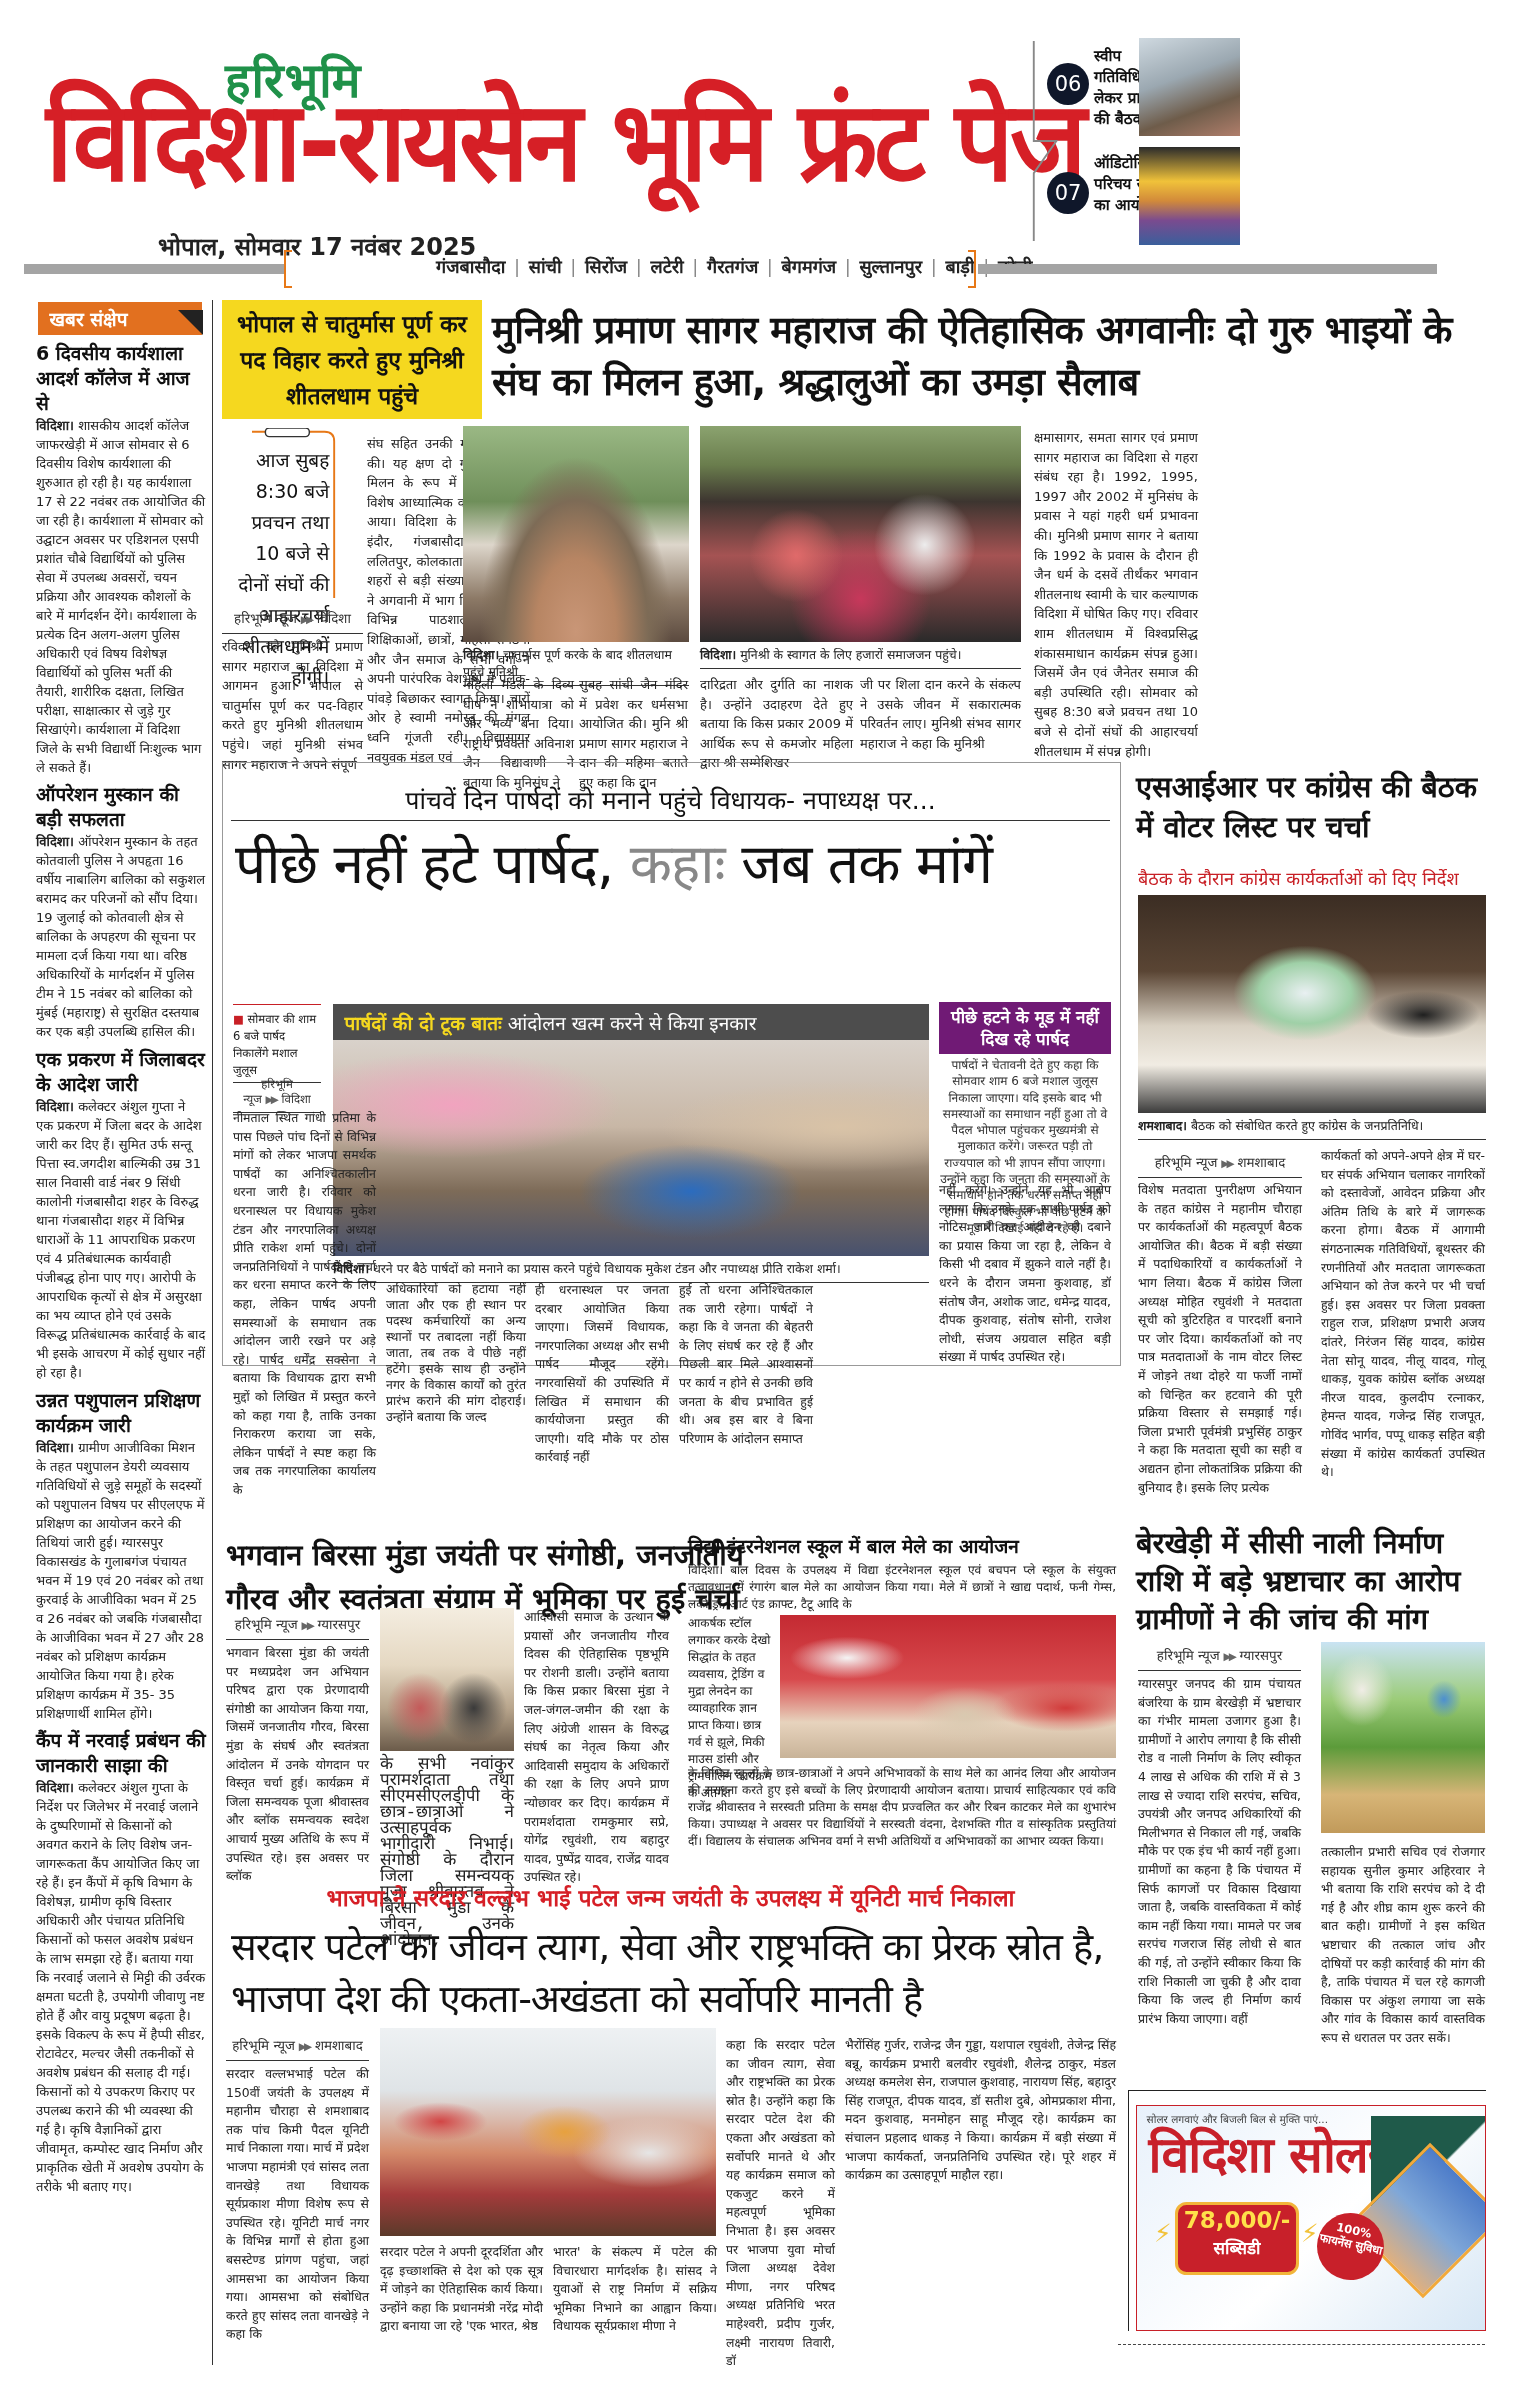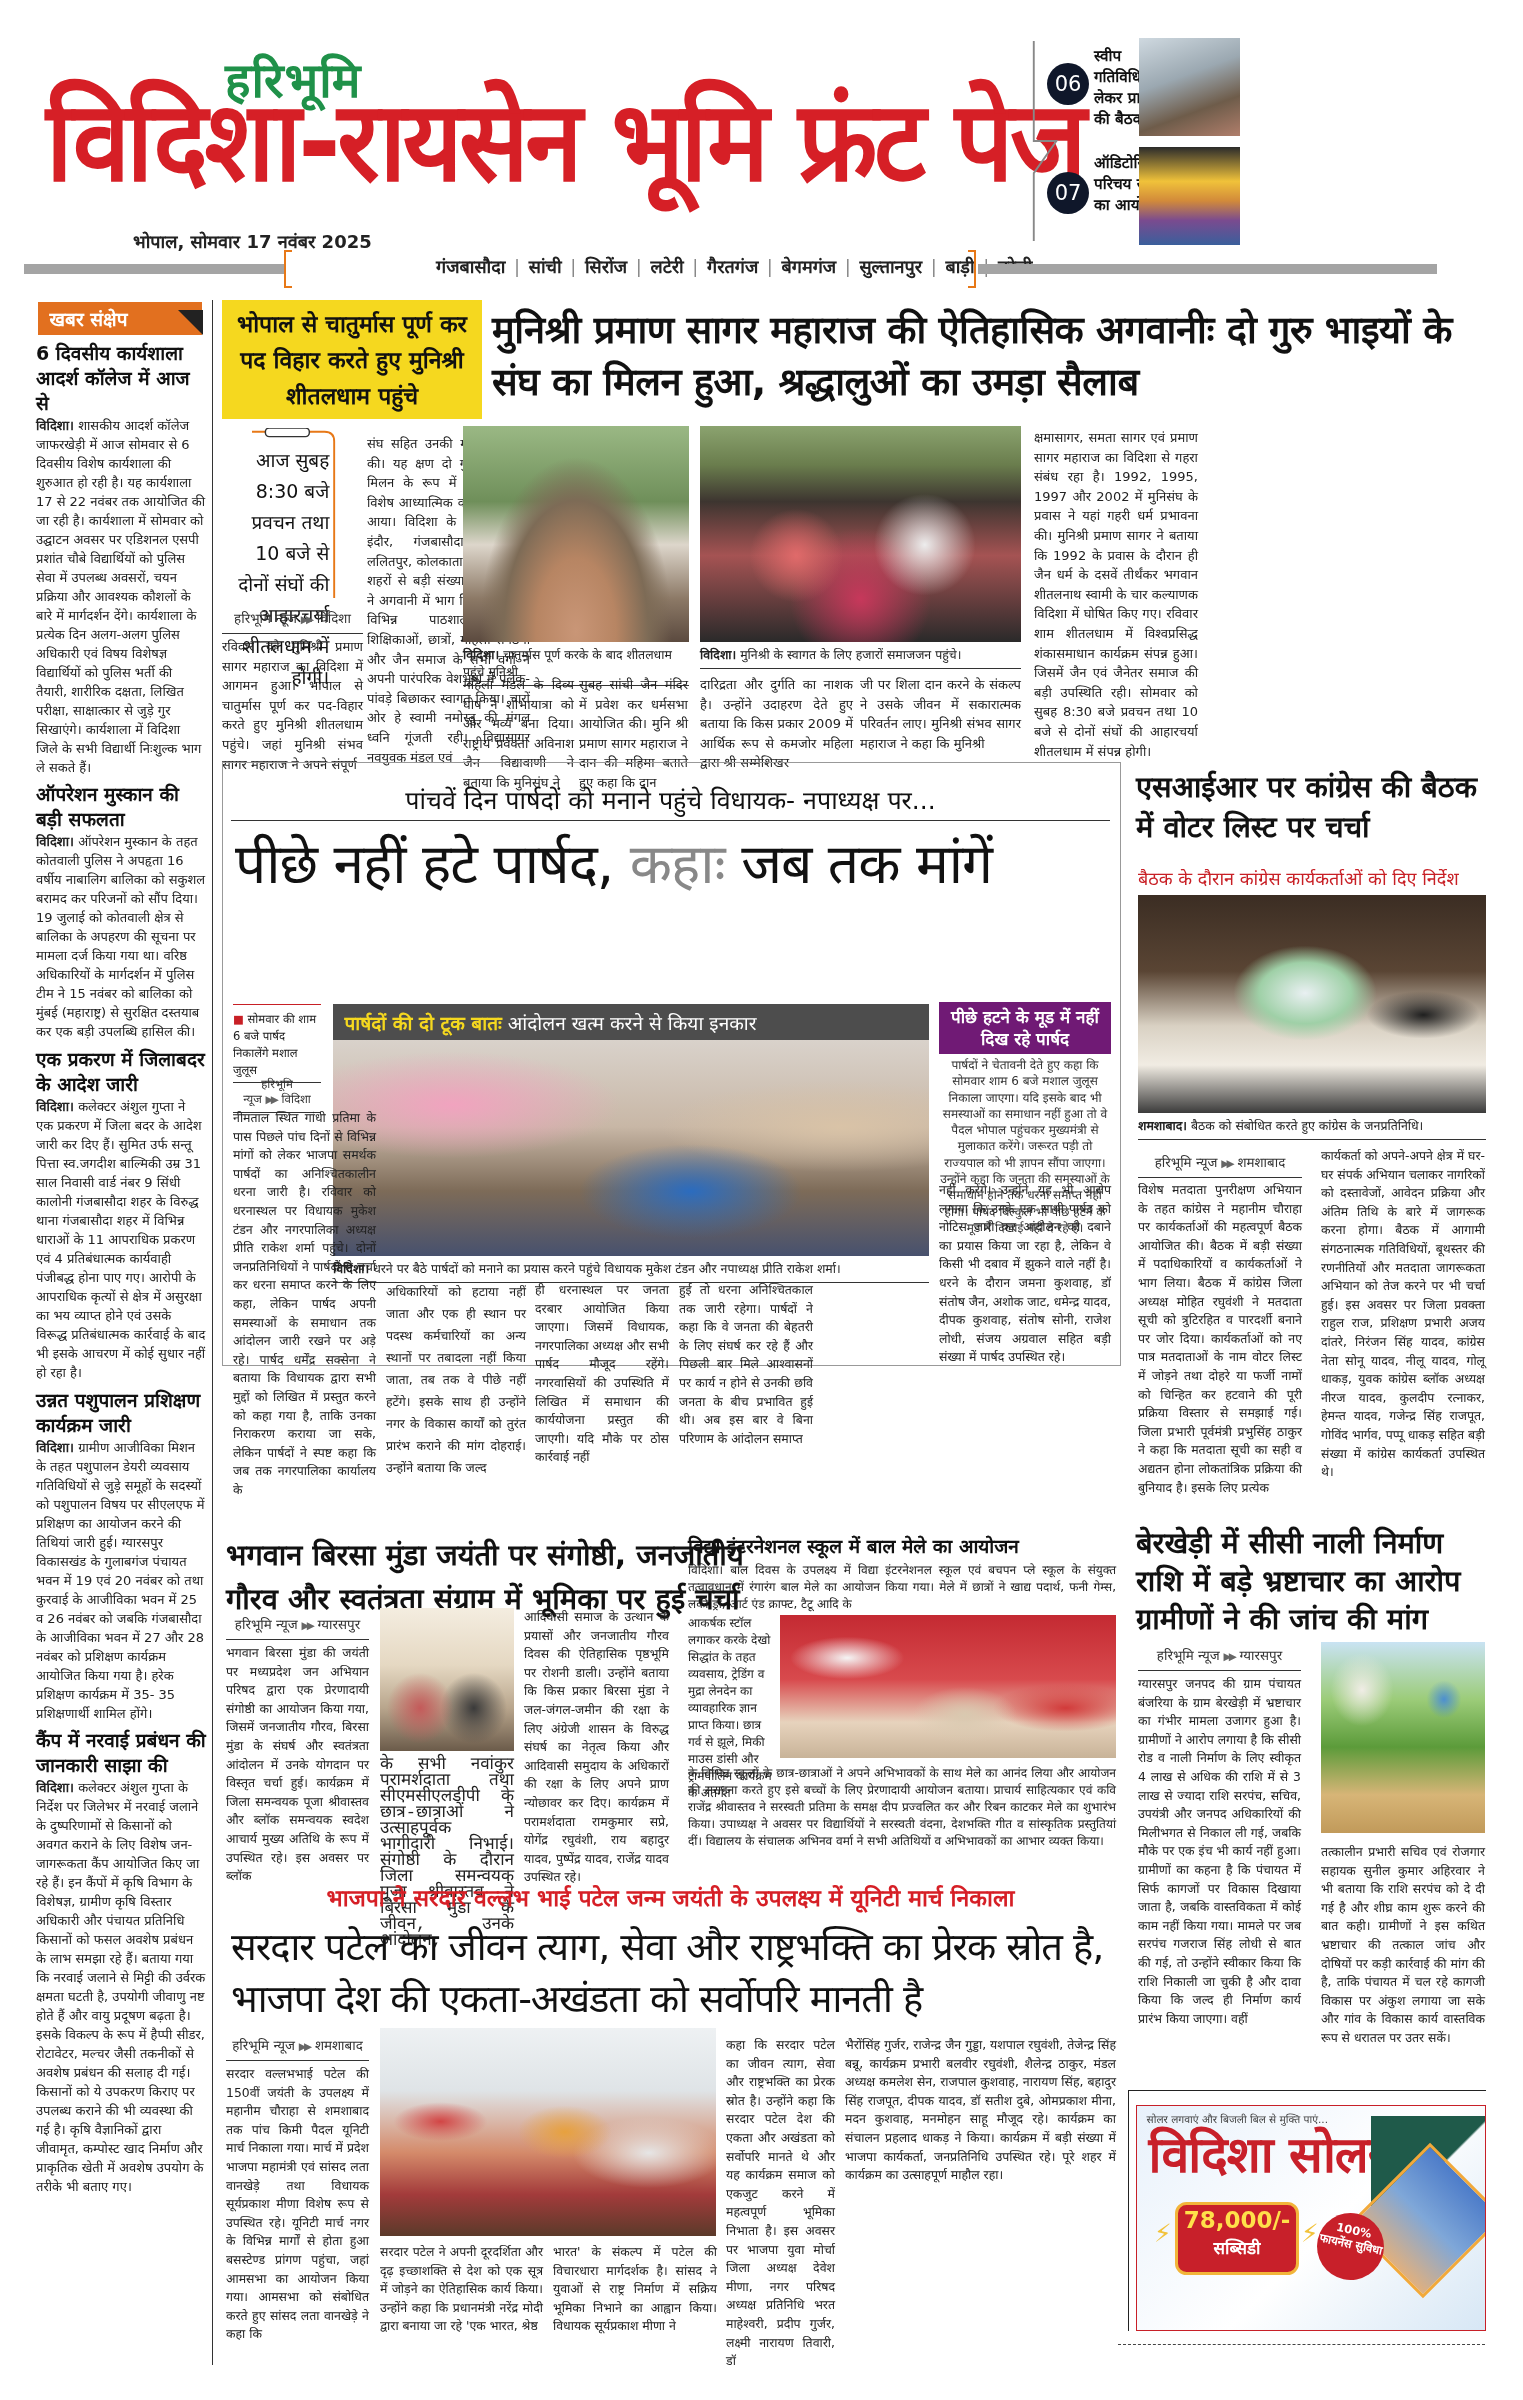--- a/index.html
+++ b/index.html
@@ -8,21 +8,21 @@
   .body-text { font-size: 13px; line-height: 19.6px; text-align: justify; color: #222; }
   .body-text b { font-weight: bold; }
   .photo { position: absolute; overflow: hidden; }
   .caption { font-size: 12.4px; line-height: 17px; color: #222; border-bottom: 1.4px solid #333; padding: 2.9px 0 4.8px; }
   .caption b { font-weight: bold; }
   .byline { font-size: 13.4px; text-align: center; border-bottom: 1.4px solid #333; padding-bottom: 5.7px; color: #333; }
   .byline .arr { color: #666; font-size: 10.5px; letter-spacing: -2.9px; margin: 0 5.7px 0 3.8px; }
   
   .brand { left: 225px; top: 46px; font-size: 48px; font-weight: bold; color: #1f9149; letter-spacing: 1px; }
   .masthead { left: 46px; top: 80px; font-size: 111px; font-weight: bold; color: #d61f26; letter-spacing: -3.8px; line-height: 124px; transform: scaleX(0.93); transform-origin: left; white-space: nowrap; }
-  .dateline { left: 133px; top: 229px; font-size: 18px; font-weight: bold; color: #222; }
+  .dateline { left: 158px; top: 229px; font-size: 24px; font-weight: bold; color: #222; }
   .grey-rule { background: #a4a4a4; height: 9.6px; }
   .towns { left: 436px; top: 247px; height: 38px; display: flex; align-items: center; font-size: 18px; font-weight: bold; color: #222; }
   .towns .sep { color: #888; margin: 0 8.6px; font-weight: normal; }
   .bracket { width: 7.6px; height: 38px; border: 2.9px solid #e77817; }
   .teaser-num { width: 42px; height: 42px; border-radius: 50%; background: #0f172a; color: #fff; font-size: 21px; display: flex; align-items: center; justify-content: center; }
   .teaser-text { font-size: 19px; line-height: 25px; color: #111; font-weight: bold; }
   
   .brief-tag { left: 38px; top: 302px; width: 164px; height: 32.5px; background: #e2701f; color: #fff; font-size: 19px; font-weight: bold; padding: 3.8px 11.5px; }
   .brief-tag-corner { left: 178px; top: 310px; width: 0; height: 0; border-left: 25px solid transparent; border-top: 25px solid #222; }
   .brief-title { font-size: 19px; line-height: 25px; font-weight: bold; color: #111; margin-top: 5.7px; }
@@ -168,21 +168,21 @@
   <span class="yl">पार्षदों की दो टूक बातः</span> <span>आंदोलन खत्म करने से किया इनकार</span>
 </div>
 <div class="abs photo" style="left:333px;top:1040px;width:596px;height:216px;background:radial-gradient(ellipse at 20% 30%,#f1a3bf 0%,transparent 25%),radial-gradient(ellipse at 60% 70%,#2b6cbf 0%,transparent 22%),radial-gradient(ellipse at 85% 40%,#d9c3a7 0%,transparent 25%),linear-gradient(180deg,#d9d2cb 0%,#c8b7a6 40%,#7d6b58 70%,#47516e 100%);"></div>
 <div class="abs caption" style="left:333px;top:1257px;width:596px;"><b>विदिशा।</b> <span>धरने पर बैठे पार्षदों को मनाने का प्रयास करने पहुंचे विधायक मुकेश टंडन और नपाध्यक्ष प्रीति राकेश शर्मा।</span></div>
 
 <div class="abs red-box" style="left:939px;top:1002px;width:172px;">पीछे हटने के मूड में नहीं दिख रहे पार्षद</div>
 <div class="abs" style="left:939px;top:1057px;width:172px;font-size:12px;line-height:16.3px;text-align:center;color:#333;">पार्षदों ने चेतावनी देते हुए कहा कि सोमवार शाम 6 बजे मशाल जुलूस निकाला जाएगा। यदि इसके बाद भी समस्याओं का समाधान नहीं हुआ तो वे पैदल भोपाल पहुंचकर मुख्यमंत्री से मुलाकात करेंगे। जरूरत पड़ी तो राज्यपाल को भी ज्ञापन सौंपा जाएगा। उन्होंने कहा कि जनता की समस्याओं के समाधान होने तक धरना समाप्त नहीं होगा। पार्षद बिल्कुल भी पीछे हटने के मूड में दिखाई नहीं दे रहे हैं।</div>
 
 <div class="abs body-text" style="left:233px;top:1109px;width:88px;font-size:12px;"></div>
 <div class="abs body-text" style="left:233px;top:1109px;width:143px;font-size:12.4px;line-height:18.6px;">नीमताल स्थित गांधी प्रतिमा के पास पिछले पांच दिनों से विभिन्न मांगों को लेकर भाजपा समर्थक पार्षदों का अनिश्चितकालीन धरना जारी है। रविवार को धरनास्थल पर विधायक मुकेश टंडन और नगरपालिका अध्यक्ष प्रीति राकेश शर्मा पहुंचे। दोनों जनप्रतिनिधियों ने पार्षदों से चर्चा कर धरना समाप्त करने के लिए कहा, लेकिन पार्षद अपनी समस्याओं के समाधान तक आंदोलन जारी रखने पर अड़े रहे। पार्षद धर्मेंद्र सक्सेना ने बताया कि विधायक द्वारा सभी मुद्दों को लिखित में प्रस्तुत करने को कहा गया है, ताकि उनका निराकरण कराया जा सके, लेकिन पार्षदों ने स्पष्ट कहा कि जब तक नगरपालिका कार्यालय के</div>
-<div class="abs body-text" style="left:386px;top:1281px;width:140px;font-size:12.4px;line-height:22px;">अधिकारियों को हटाया नहीं जाता और एक ही स्थान पर पदस्थ कर्मचारियों का अन्य स्थानों पर तबादला नहीं किया जाता, तब तक वे पीछे नहीं हटेंगे। इसके साथ ही उन्होंने नगर के विकास कार्यों को तुरंत प्रारंभ कराने की मांग दोहराई। उन्होंने बताया कि जल्द</div>
+<div class="abs body-text" style="left:386px;top:1281px;width:140px;font-size:12.4px;line-height:16px;">अधिकारियों को हटाया नहीं जाता और एक ही स्थान पर पदस्थ कर्मचारियों का अन्य स्थानों पर तबादला नहीं किया जाता, तब तक वे पीछे नहीं हटेंगे। इसके साथ ही उन्होंने नगर के विकास कार्यों को तुरंत प्रारंभ कराने की मांग दोहराई। उन्होंने बताया कि जल्द</div>
 <div class="abs body-text" style="left:535px;top:1281px;width:134px;font-size:12.4px;line-height:18.6px;">ही धरनास्थल पर जनता दरबार आयोजित किया जाएगा। जिसमें विधायक, नगरपालिका अध्यक्ष और सभी पार्षद मौजूद रहेंगे। नगरवासियों की उपस्थिति में लिखित में समाधान की कार्ययोजना प्रस्तुत की जाएगी। यदि मौके पर ठोस कार्रवाई नहीं</div>
 <div class="abs body-text" style="left:679px;top:1281px;width:134px;font-size:12.4px;line-height:18.6px;">हुई तो धरना अनिश्चितकाल तक जारी रहेगा। पार्षदों ने कहा कि वे जनता की बेहतरी के लिए संघर्ष कर रहे हैं और पिछली बार मिले आश्वासनों पर कार्य न होने से उनकी छवि जनता के बीच प्रभावित हुई थी। अब इस बार वे बिना परिणाम के आंदोलन समाप्त</div>
 <div class="abs body-text" style="left:939px;top:1181px;width:172px;font-size:12.4px;line-height:18.6px;">नहीं करेंगे। उन्होंने यह भी आरोप लगाया कि उनके एक साथी पार्षद को नोटिस जारी कर आंदोलन को दबाने का प्रयास किया जा रहा है, लेकिन वे किसी भी दबाव में झुकने वाले नहीं है। धरने के दौरान जमना कुशवाह, डॉ संतोष जैन, अशोक जाट, धमेन्द्र यादव, दीपक कुशवाह, संतोष सोनी, राजेश लोधी, संजय अग्रवाल सहित बड़ी संख्या में पार्षद उपस्थित रहे।</div>
 
 <div class="abs side-head" style="left:1136px;top:767px;width:363px;">एसआईआर पर कांग्रेस की बैठक में वोटर लिस्ट पर चर्चा</div>
 <div class="abs red-sub" style="left:1138px;top:866px;width:363px;">बैठक के दौरान कांग्रेस कार्यकर्ताओं को दिए निर्देश</div>
 <div class="abs photo" style="left:1138px;top:895px;width:348px;height:218px;background:radial-gradient(ellipse at 48% 45%,#e9f0f2 0%,#9fd0a7 18%,transparent 28%),radial-gradient(ellipse at 82% 55%,#1f1f1f 0%,transparent 14%),linear-gradient(180deg,#3b2d23 0%,#5a4534 35%,#d9d1c3 60%,#f1ece3 78%,#3b3b3b 100%);"></div>
 <div class="abs caption" style="left:1138px;top:1114px;width:348px;"><b>शमशाबाद।</b> <span>बैठक को संबोधित करते हुए कांग्रेस के जनप्रतिनिधि।</span></div>
 <div class="abs byline" style="left:1138px;top:1153px;width:164px;">
   <span>हरिभूमि न्यूज</span><span class="arr">▶▶</span><span>शमशाबाद</span>

